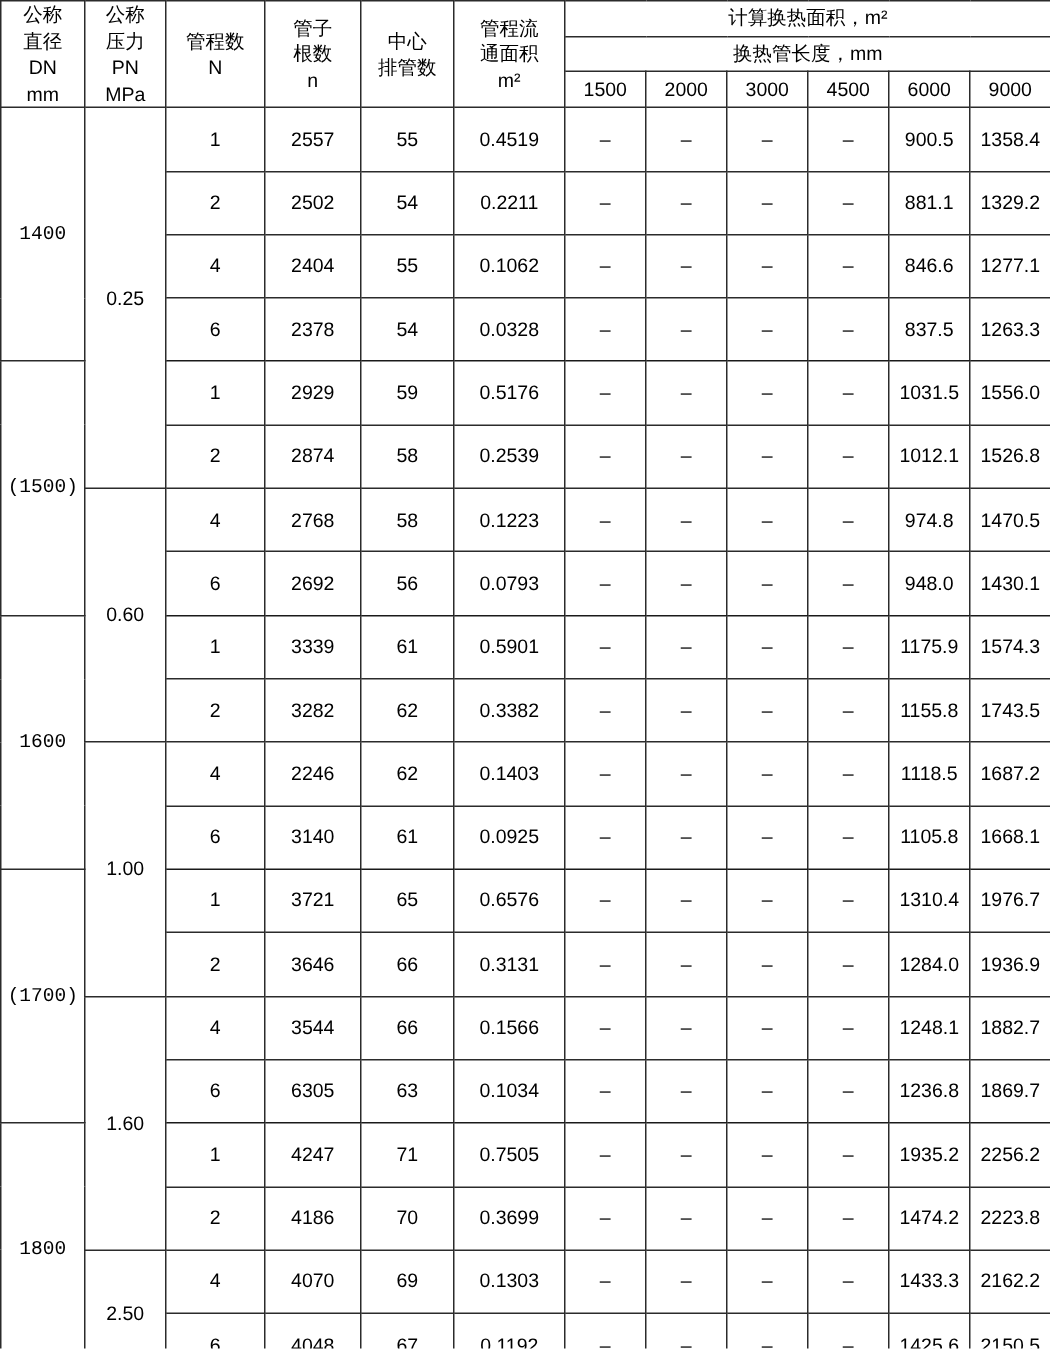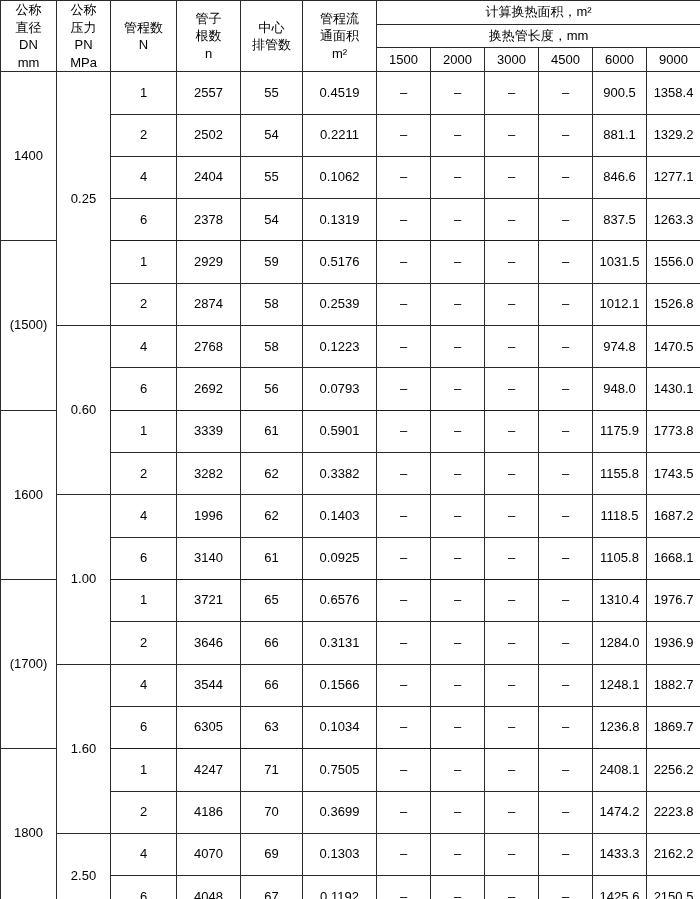--- a/index.html
+++ b/index.html
@@ -48,20 +48,21 @@
   }
   .stack span {
     display: block;
     line-height: 1.35;
   }
   .len-label {
     font-size: 12.5px;
   }
   .dn-cell {
     font-size: 13.5px;
+    font-family: Liberation Mono, monospace;
   }
   .pn-cell {
     font-size: 13.5px;
     margin-left: 15px;
   }
   .num {
     font-size: 13px;
   }
   .dash {
     font-size: 13px;
@@ -197,21 +198,21 @@
           <td class="dash">–</td>
           <td class="dash">–</td>
           <td class="dash">–</td>
           <td class="area">846.6</td>
           <td class="area">1277.1</td>
         </tr>
         <tr class="grp-end">
           <td class="num">6</td>
           <td class="num">2378</td>
           <td class="num">54</td>
-          <td class="num">0.1319</td>
+          <td class="num">0.0328</td>
           <td class="dash">–</td>
           <td class="dash">–</td>
           <td class="dash">–</td>
           <td class="dash">–</td>
           <td class="area">837.5</td>
           <td class="area">1263.3</td>
         </tr>
         <tr>
           <td rowspan="4" class="dn-cell">(1500)</td>
           <td class="num">1</td>
@@ -266,38 +267,38 @@
           <td rowspan="4" class="dn-cell">1600</td>
           <td class="num">1</td>
           <td class="num">3339</td>
           <td class="num">61</td>
           <td class="num">0.5901</td>
           <td class="dash">–</td>
           <td class="dash">–</td>
           <td class="dash">–</td>
           <td class="dash">–</td>
           <td class="area">1175.9</td>
-          <td class="area">1773.8</td>
+          <td class="area">1574.3</td>
         </tr>
         <tr>
           <td class="num">2</td>
           <td class="num">3282</td>
           <td class="num">62</td>
           <td class="num">0.3382</td>
           <td class="dash">–</td>
           <td class="dash">–</td>
           <td class="dash">–</td>
           <td class="dash">–</td>
           <td class="area">1155.8</td>
           <td class="area">1743.5</td>
         </tr>
         <tr>
           <td rowspan="4" class="pn-cell">1.00</td>
           <td class="num">4</td>
-          <td class="num">1996</td>
+          <td class="num">2246</td>
           <td class="num">62</td>
           <td class="num">0.1403</td>
           <td class="dash">–</td>
           <td class="dash">–</td>
           <td class="dash">–</td>
           <td class="dash">–</td>
           <td class="area">1118.5</td>
           <td class="area">1687.2</td>
         </tr>
         <tr class="grp-end">
@@ -365,21 +366,21 @@
         <tr>
           <td rowspan="4" class="dn-cell">1800</td>
           <td class="num">1</td>
           <td class="num">4247</td>
           <td class="num">71</td>
           <td class="num">0.7505</td>
           <td class="dash">–</td>
           <td class="dash">–</td>
           <td class="dash">–</td>
           <td class="dash">–</td>
-          <td class="area">2408.1</td>
+          <td class="area">1935.2</td>
           <td class="area">2256.2</td>
         </tr>
         <tr>
           <td class="num">2</td>
           <td class="num">4186</td>
           <td class="num">70</td>
           <td class="num">0.3699</td>
           <td class="dash">–</td>
           <td class="dash">–</td>
           <td class="dash">–</td>

